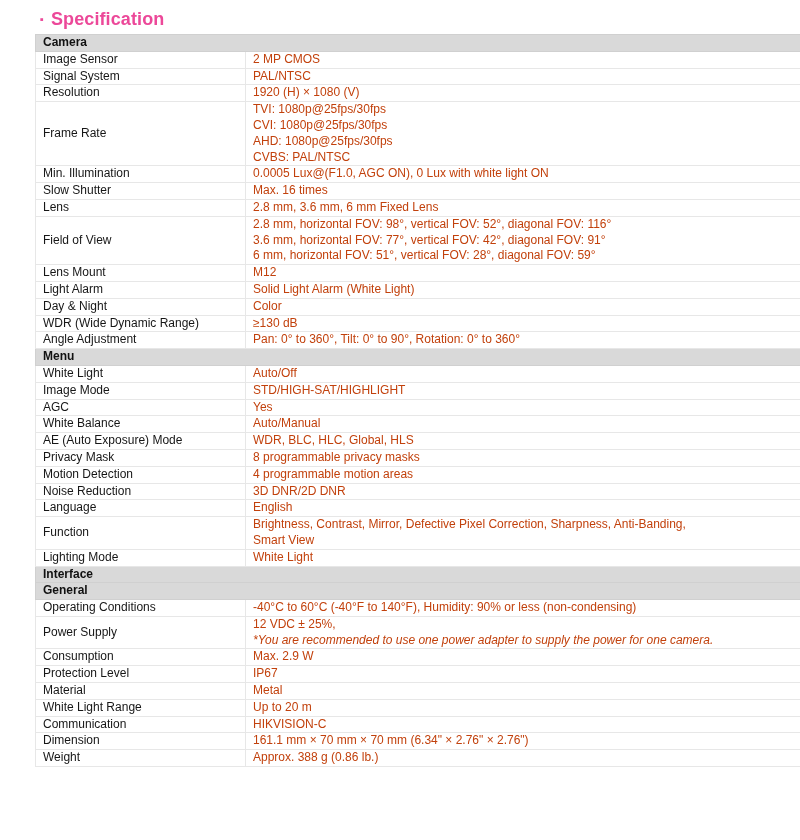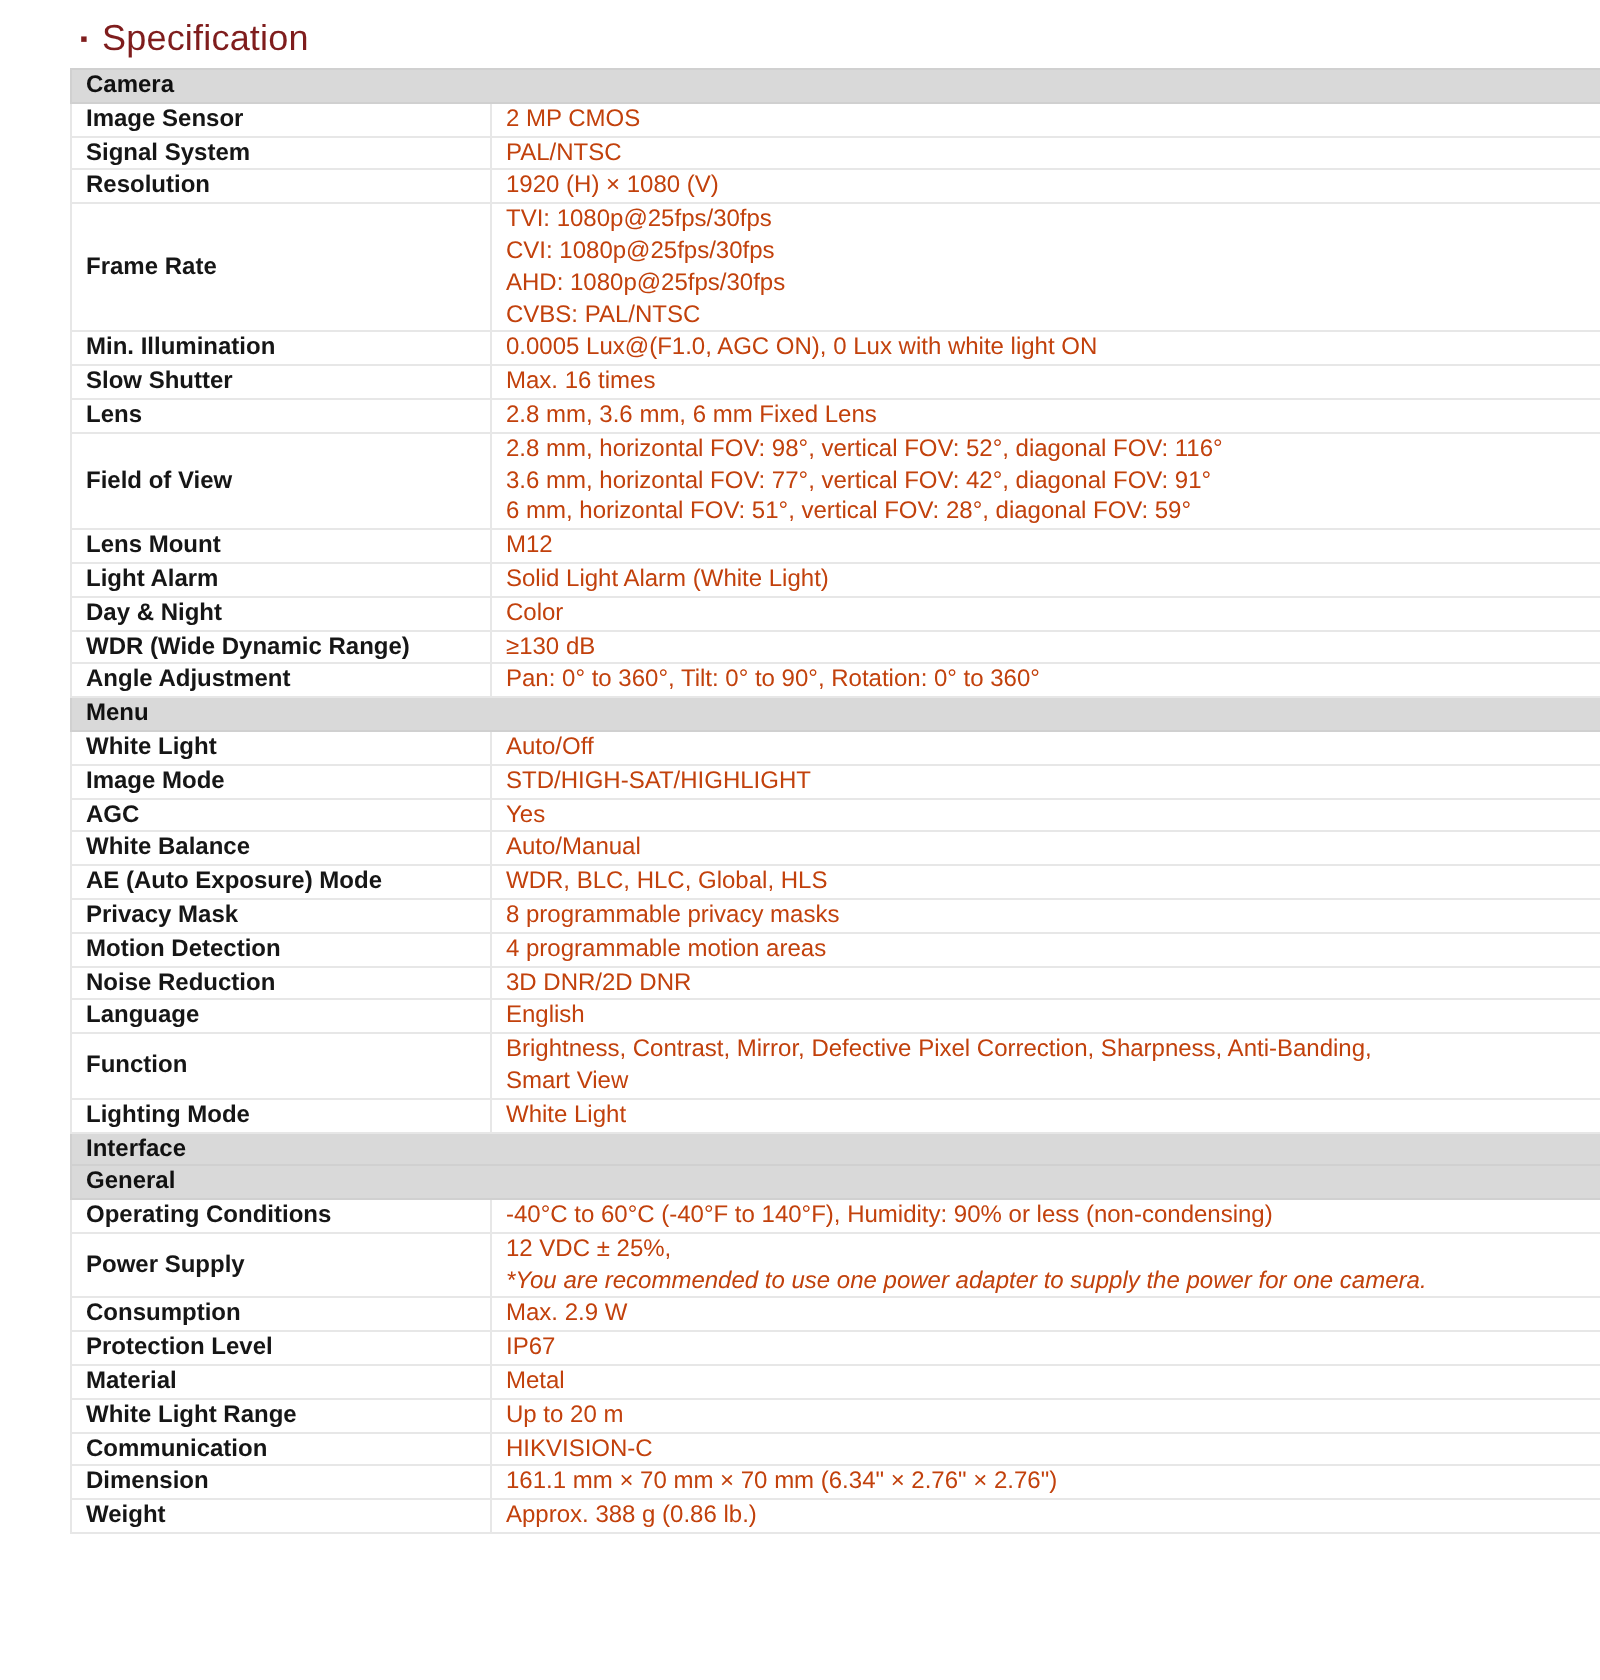--- a/index.html
+++ b/index.html
@@ -11,22 +11,22 @@
     width: 800px;
     height: 840px;
     overflow: hidden;
     font-family: "Liberation Sans", sans-serif;
     color: #1a1a1a;
     -webkit-font-smoothing: antialiased;
   }
   .page-title {
     margin: 9px 0 4px 40px;
     font-size: 18px;
-    font-weight: normal;
-    color: #7f1d1d;
+    font-weight: bold;
+    color: #ec4899;
     letter-spacing: 0.1px;
   }
   .page-title .bullet {
     font-size: 11px;
     vertical-align: 2px;
     margin-right: 7px;
   }
   table.spec-table {
     border-collapse: collapse;
     table-layout: fixed;
@@ -42,21 +42,21 @@
     vertical-align: middle;
     overflow: hidden;
     white-space: nowrap;
   }
   tr.section-row td {
     background: #d9d9d9;
     font-weight: bold;
     color: #111;
     border-color: #d0d0d0;
   }
-  td.label-cell { color: #161616; font-weight: bold; }
+  td.label-cell { color: #161616; }
   td.value-cell { color: #c2410c; }
   .value-line { white-space: nowrap; }
   .value-line.italic { font-style: italic; }
 </style>
 </head>
 <body>
 
 <div>
   <h1 class="page-title"><span class="bullet">▪</span><span>Specification</span></h1>
 

